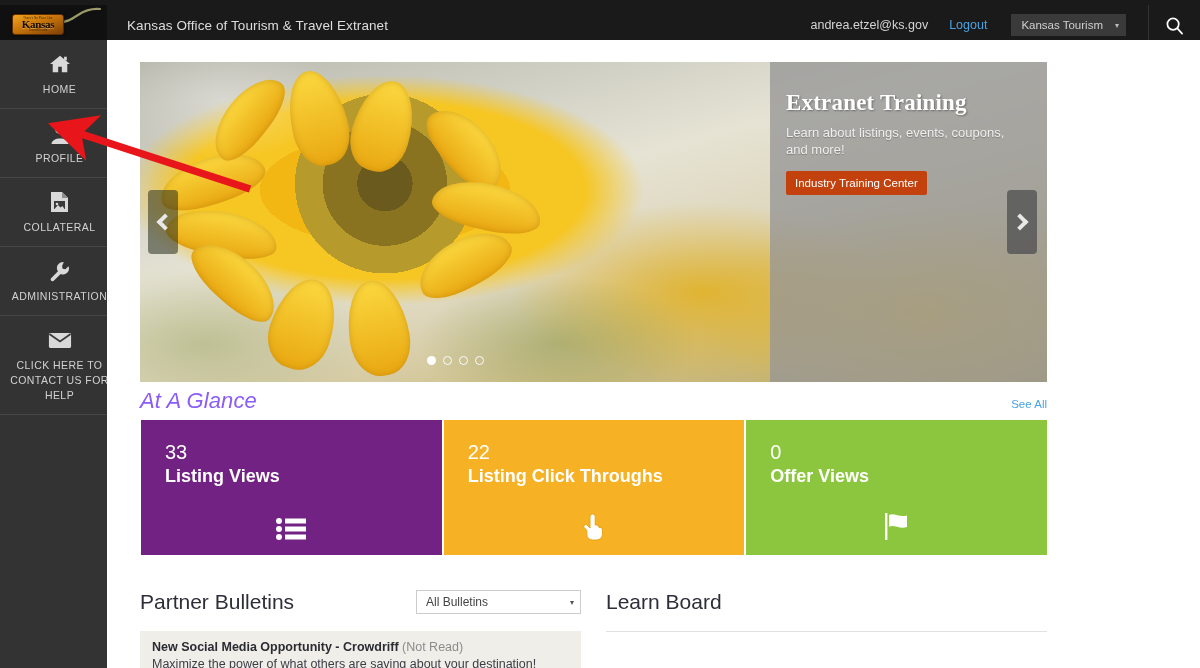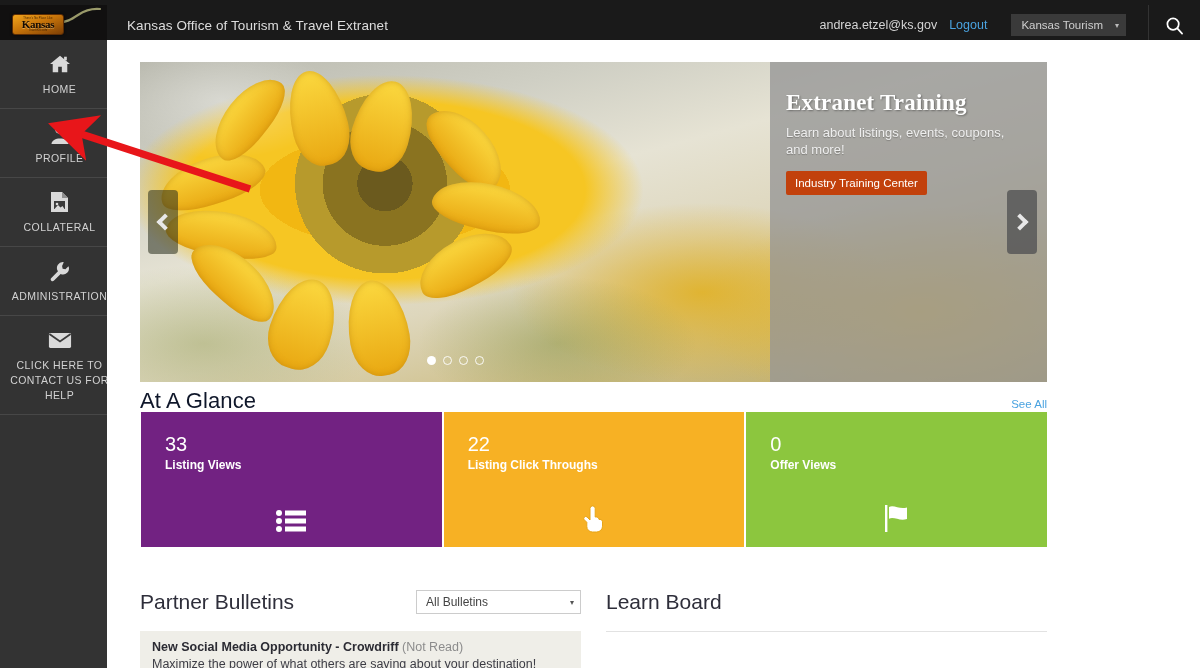--- a/index.html
+++ b/index.html
@@ -50,21 +50,21 @@
 
   .topbar-title {
     color: #dddddd; font-size: 13.5px;
     padding-left: 20px; letter-spacing: .1px;
     white-space: nowrap;
   }
   .topbar-right {
     margin-left: auto; display: flex; align-items: center; height: 40px;
   }
   .user-email { color: #d4d4d4; font-size: 12.5px; }
-  .logout-link { color: #4aa3e0; font-size: 12.5px; margin-left: 12px; cursor: pointer; }
+  .logout-link { color: #4aa3e0; font-size: 12.5px; margin-left: 21px; cursor: pointer; }
   .org-select {
     margin-left: 24px;
     background: #3a3a3a;
     color: #cfcfcf;
     font-size: 11.5px;
     height: 22px; min-width: 100px;
     display: flex; align-items: center; justify-content: space-between;
     padding: 0 7px 0 10px;
     cursor: pointer;
   }
@@ -166,31 +166,31 @@
   .chev.l { border-width: 0 0 4px 4px; transform: rotate(45deg); margin-left: 4px; }
   .chev.r { border-width: 4px 4px 0 0; transform: rotate(45deg); margin-right: 4px; }
   .dots { position: absolute; left: 0; right: 277px; bottom: 17px; display: flex; justify-content: center; gap: 7px; }
   .dot { width: 9px; height: 9px; border-radius: 50%; border: 1.5px solid rgba(255,255,255,.9); cursor: pointer; }
   .dot.on { background: #ffffff; }
 
   .sec-head {
     position: absolute; left: 33px; width: 907px;
     display: flex; align-items: baseline; justify-content: space-between;
   }
-  .sec-title { font-size: 22px; color: #0f172a; font-weight: normal; letter-spacing: .1px; }
+  .sec-title { font-size: 22px; color: #8b5cf6; font-weight: normal; letter-spacing: .1px; font-style: italic; }
   .see-all { font-size: 11.5px; color: #4aa3e0; cursor: pointer; }
 
-  .cards { position: absolute; left: 34px; top: 372px; width: 906px; display: flex; gap: 2px; }
+  .cards { position: absolute; left: 34px; top: 380px; width: 906px; display: flex; gap: 2px; }
   .card {
     flex: 1 1 0; height: 135px;
     padding: 20px 0 0 24px;
     position: relative; cursor: pointer;
   }
   .card .num { font-size: 20px; color: #ffffff; line-height: 24px; }
-  .card .cap { font-size: 12px; color: #ffffff; font-weight: bold; margin-top: 2px; }
+  .card .cap { font-size: 18px; color: #ffffff; font-weight: bold; margin-top: 2px; }
   .card .cic { position: absolute; left: 0; right: 0; bottom: 14px; display: flex; justify-content: center; }
 
   .bottom { position: absolute; left: 33px; top: 545px; width: 907px; display: flex; gap: 25px; }
   .col { flex: 1 1 0; }
   .col-head { display: flex; align-items: center; justify-content: space-between; height: 34px; gap: 21px; }
   .col-head h3 { font-size: 21px; color: #2e2e3a; font-weight: normal; }
   .filter-select {
     width: 165px; height: 24px;
     border: 1px solid #cccccc; background: #fff;
     font-size: 12px; color: #444;

